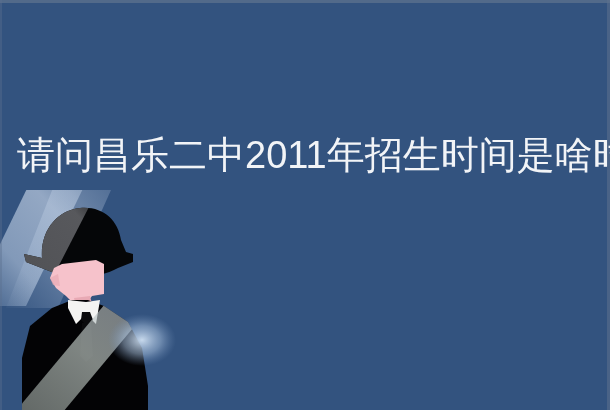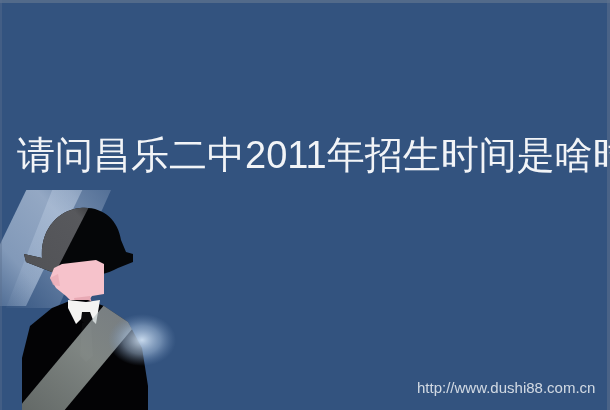--- a/index.html
+++ b/index.html
@@ -165,15 +165,14 @@
       </g>
     </svg>
   </div>
 
   <div id="edge-top"></div>
   <div id="edge-right"></div>
   <div id="edge-left"></div>
 
   <div id="headline">请问昌乐二中2011年招生时间是啥时候</div>
 
-  <div id="watermark">http://www.dushi88.com.cn</div>
 
 </div>
 
 </body></html>

